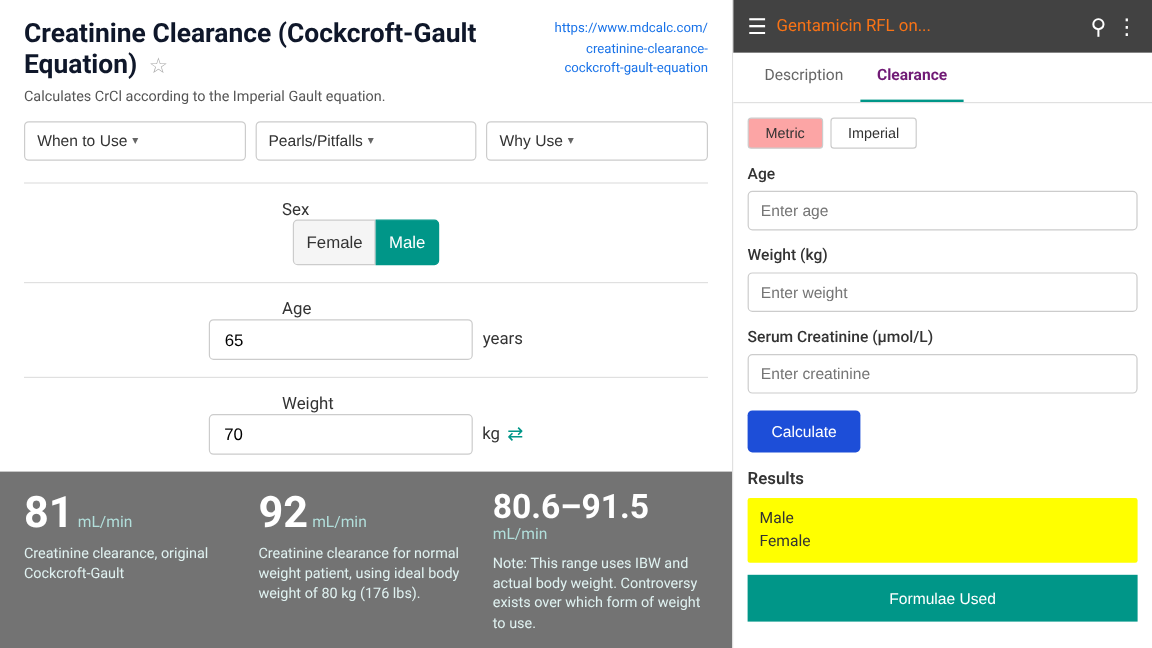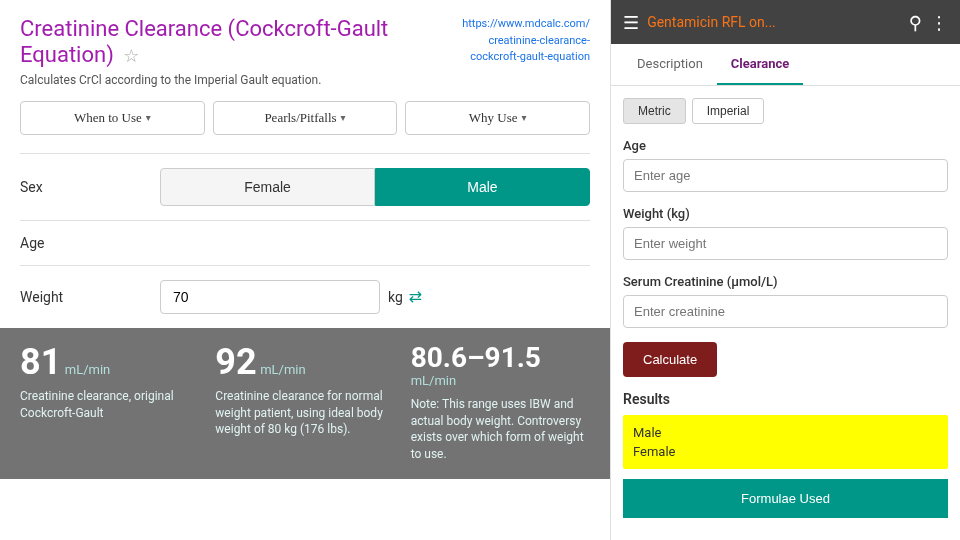--- a/index.html
+++ b/index.html
@@ -28,22 +28,22 @@
       align-items: flex-start;
       justify-content: space-between;
     }
 
     .title-block {
       flex: 1;
     }
 
     .page-title {
       font-size: 22px;
-      font-weight: 400;
-      color: #a21caf;
+      font-weight: 700;
+      color: #0f172a;
       line-height: 1.2;
     }
 
     .star-icon {
       color: #aaa;
       font-size: 18px;
       margin-left: 6px;
     }
 
     .subtitle {
@@ -71,40 +71,40 @@
       flex: 1;
       border: 1px solid #ccc;
       background: #fff;
       padding: 8px 10px;
       border-radius: 4px;
       font-size: 13px;
       color: #333;
       cursor: pointer;
       display: flex;
       align-items: center;
-      justify-content: center;
+      justify-content: flex-start;
       gap: 4px;
-      font-family: Liberation Serif, serif;
     }
 
     .accordion-btn .chevron {
       font-size: 10px;
       color: #666;
     }
 
     
     .form-area {
       margin-top: 18px;
     }
 
     .form-row {
       display: flex;
       align-items: center;
       border-top: 1px solid #e0e0e0;
       padding: 14px 0;
+      flex-direction: column;
     }
 
     .form-label {
       width: 140px;
       font-size: 14px;
       color: #333;
       font-weight: 400;
     }
 
     .form-control-area {
@@ -299,21 +299,21 @@
       border: 1px solid #ccc;
       background: #fff;
       padding: 5px 14px;
       border-radius: 3px;
       font-size: 12px;
       cursor: pointer;
       color: #333;
     }
 
     .unit-btn.active {
-      background: #e5e5e5;
+      background: #fca5a5;
     }
 
     
     .right-field-group {
       margin-bottom: 14px;
     }
 
     .right-field-label {
       font-size: 13px;
       color: #333;
@@ -324,21 +324,21 @@
     .right-input {
       width: 100%;
       border: 1px solid #ccc;
       border-radius: 4px;
       padding: 8px 10px;
       font-size: 13px;
       color: #999;
     }
 
     .calculate-btn {
-      background: #7f1d1d;
+      background: #1d4ed8;
       color: #fff;
       border: none;
       padding: 10px 20px;
       border-radius: 4px;
       font-size: 13px;
       cursor: pointer;
       margin-bottom: 14px;
     }
 
     .results-section-title {
@@ -410,20 +410,24 @@
       <div class="form-control-area">
         <div class="sex-toggle">
           <button class="sex-btn">Female</button>
           <button class="sex-btn active">Male</button>
         </div>
       </div>
     </div>
 
     <div class="form-row">
       <div class="form-label">Age</div>
+      <div class="form-control-area">
+        <input class="number-input" type="text" value="65" style="">
+        <span class="unit-label">years</span>
+      </div>
     </div>
 
     <div class="form-row">
       <div class="form-label">Weight</div>
       <div class="form-control-area">
         <input class="number-input" type="text" value="70" style="">
         <div class="unit-with-icon">
           <span class="unit-label">kg</span>
           <span class="swap-icon">⇄</span>
         </div>

